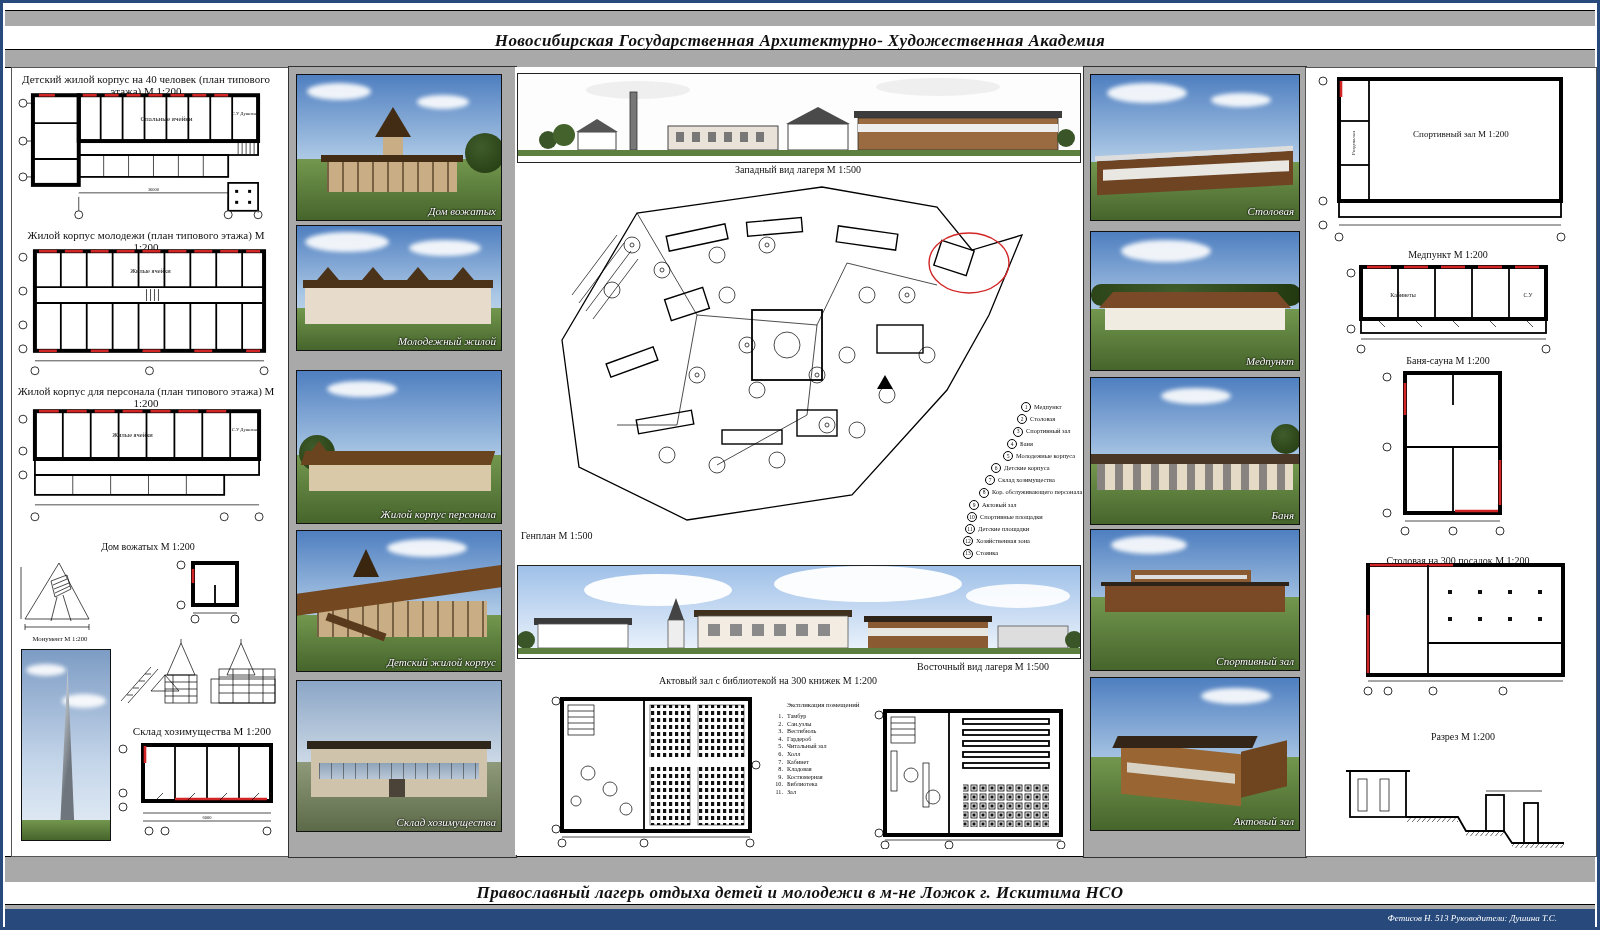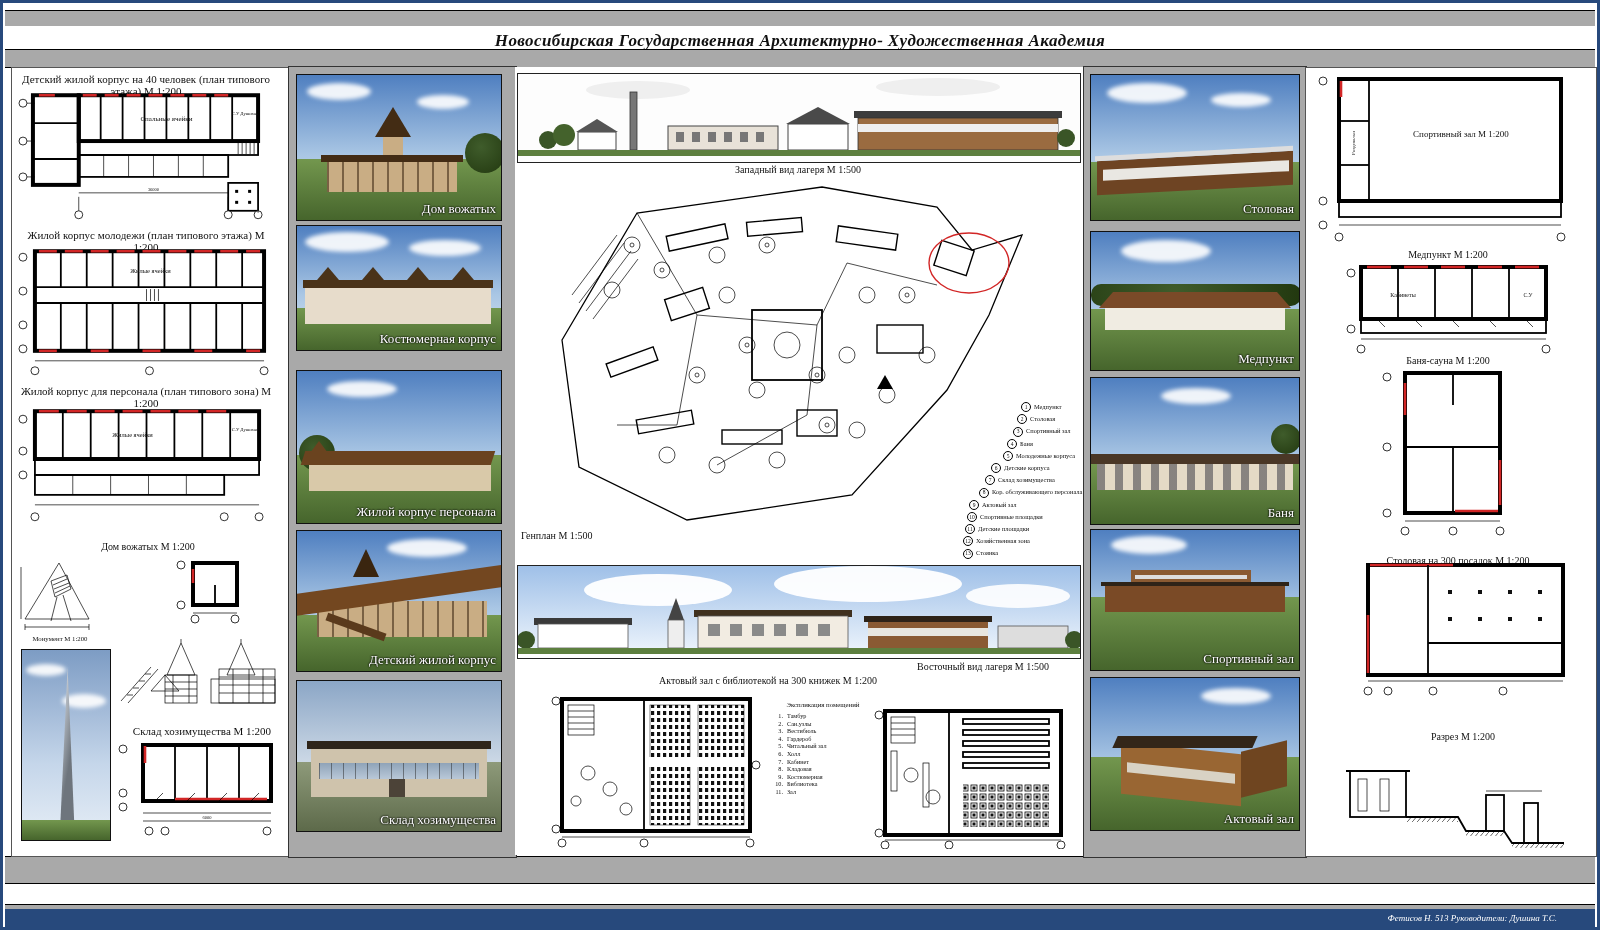--- a/index.html
+++ b/index.html
@@ -25,21 +25,21 @@
   
   .render{position:absolute;border:1px solid #111;overflow:hidden;background:#9db8d8;}
   .sky{position:absolute;inset:0;background:linear-gradient(#4f7fc0,#a9c6e4 55%,#dde8f3);}
   .grass{position:absolute;left:0;right:0;bottom:0;background:linear-gradient(#73974e,#46652c);}
   .cloud{position:absolute;background:#fff;border-radius:50%;opacity:.9;filter:blur(2px);}
   .tree{position:absolute;border-radius:50%;background:radial-gradient(circle at 40% 35%,#3f5c2b,#22380f);}
   .box{position:absolute;background:#c9ad84;}
   .slab{position:absolute;background:#3e2d1b;}
   .tri{position:absolute;width:0;height:0;}
   .timber{background-image:repeating-linear-gradient(90deg,rgba(55,35,15,.55) 0 2px,transparent 2px 15px);}
-  .rcap{position:absolute;right:5px;bottom:3px;margin:0;color:#fff;font-size:13px;
+  .rcap{position:absolute;right:5px;bottom:3px;margin:0;color:#fff;font-size:11px;font-style:italic;
         text-shadow:0 0 2px #000,0 0 2px #000;padding-left:32px;}
   
   .legend{position:absolute;counter-reset:leg;}
   .leg{display:flex;align-items:center;gap:3px;font-size:6.4px;line-height:12.2px;white-space:nowrap;}
   .leg::before{counter-increment:leg;content:counter(leg);width:8px;height:8px;border:1px solid #000;border-radius:50%;
                background:#fff;font-size:5.5px;display:flex;align-items:center;justify-content:center;flex:0 0 auto;}
   .expl{position:absolute;counter-reset:ex;}
   .expl-title{font-size:6.8px;text-align:center;margin-bottom:4px;}
   .ex{display:flex;gap:4px;font-size:6.2px;line-height:7.6px;white-space:nowrap;}
   .ex::before{counter-increment:ex;content:counter(ex) ".";width:10px;text-align:right;flex:0 0 auto;}
@@ -56,20 +56,23 @@
 
 <div id="board">
 
   <div class="bar" style="top:7px;height:15px;"></div>
   <div class="sheet-title" style="top:23px;height:30px;">
     <span>Новосибирская Государственная Архитектурно- Художественная Академия</span>
   </div>
   <div class="bar" style="top:46px;height:17px;"></div>
 
   <div class="bar" style="top:853px;height:26px;"></div>
+  <div class="sheet-title" style="top:879px;height:22px;">
+    <span>Православный лагерь отдыха детей и молодежи в м-не Ложок г. Искитима  НСО</span>
+  </div>
   <div class="bar" style="top:901px;height:8px;"></div>
   <div id="credits">
     <span>Фетисов Н. 513  Руководители: Душина Т.С.</span>
   </div>
 
   <div class="panel" style="left:8px;top:64px;width:277px;height:788px;"></div>
   <div class="colbg" style="left:285px;top:63px;width:227px;height:790px;"></div>
   <div class="panel" style="left:512px;top:64px;width:568px;height:788px;border:none;"></div>
   <div class="colbg" style="left:1080px;top:63px;width:222px;height:790px;"></div>
   <div class="panel" style="left:1302px;top:64px;width:290px;height:788px;"></div>
@@ -179,21 +182,21 @@
         <line x1="140" y1="50" x2="140" y2="62"></line>
         <line x1="144" y1="50" x2="144" y2="62"></line>
       </g>
     <text x="136" y="34" font-size="6.5" text-anchor="middle">Жилые ячейки</text>
     <line class="t" x1="20" y1="122" x2="250" y2="122"></line>
     <circle class="G" cx="20" cy="132" r="4"></circle>
       <circle class="G" cx="135" cy="132" r="4"></circle>
       <circle class="G" cx="250" cy="132" r="4"></circle>
   </svg>
 
-  <div class="cap" style="left:12px;top:382px;width:262px;">Жилой корпус для персонала (план типового зона) М 1:200</div>
+  <div class="cap" style="left:12px;top:382px;width:262px;">Жилой корпус для персонала (план типового этажа) М 1:200</div>
   <svg class="draw" style="left:12px;top:392px;" width="264" height="132" viewBox="0 0 265 132">
     <circle class="G" cx="8" cy="24" r="4"></circle>
       <circle class="G" cx="8" cy="56" r="4"></circle>
       <circle class="G" cx="8" cy="80" r="4"></circle>
     <rect class="W" x="20" y="16" width="225" height="48"></rect>
     <line class="w" x1="48" y1="16" x2="48" y2="64"></line>
       <line class="w" x1="76" y1="16" x2="76" y2="64"></line>
     <line class="w" x1="104" y1="16" x2="104" y2="64"></line>
       <line class="w" x1="132" y1="16" x2="132" y2="64"></line>
     <line class="w" x1="160" y1="16" x2="160" y2="64"></line>
@@ -333,21 +336,21 @@
     <div class="sky"></div>
     <div class="cloud" style="left:8px;top:6px;width:84px;height:20px;"></div>
     <div class="cloud" style="left:112px;top:14px;width:72px;height:16px;"></div>
     <div class="grass" style="height:34%;"></div>
     <div class="box timber" style="left:8px;bottom:26px;width:186px;height:36px;background:#e7dccb;"></div>
     <div class="slab" style="left:6px;bottom:62px;width:190px;height:8px;background:#4a3319;"></div>
     <div class="tri" style="left:20px;bottom:70px;border-left:11px solid transparent;border-right:11px solid transparent;border-bottom:13px solid #4a3319;"></div>
     <div class="tri" style="left:65px;bottom:70px;border-left:11px solid transparent;border-right:11px solid transparent;border-bottom:13px solid #4a3319;"></div>
     <div class="tri" style="left:110px;bottom:70px;border-left:11px solid transparent;border-right:11px solid transparent;border-bottom:13px solid #4a3319;"></div>
     <div class="tri" style="left:155px;bottom:70px;border-left:11px solid transparent;border-right:11px solid transparent;border-bottom:13px solid #4a3319;"></div>
-    <figcaption class="rcap">Костюмерная корпус</figcaption>
+    <figcaption class="rcap">Молодежный жилой</figcaption>
   </figure>
 
   <figure class="render" style="left:293px;top:367px;width:204px;height:152px;margin:0;">
     <div class="sky"></div>
     <div class="cloud" style="left:30px;top:10px;width:70px;height:16px;"></div>
     <div class="grass" style="height:45%;"></div>
     <div class="tree" style="left:2px;top:64px;width:36px;height:36px;"></div>
     <div class="box timber" style="left:12px;bottom:32px;width:182px;height:26px;background:#d9c9a9;"></div>
     <div class="slab" style="left:6px;bottom:58px;width:190px;height:14px;background:#6a431f;transform:skewX(-18deg);"></div>
     <div class="tri" style="left:4px;bottom:58px;border-left:18px solid transparent;border-right:18px solid transparent;border-bottom:24px solid #6a431f;"></div>

